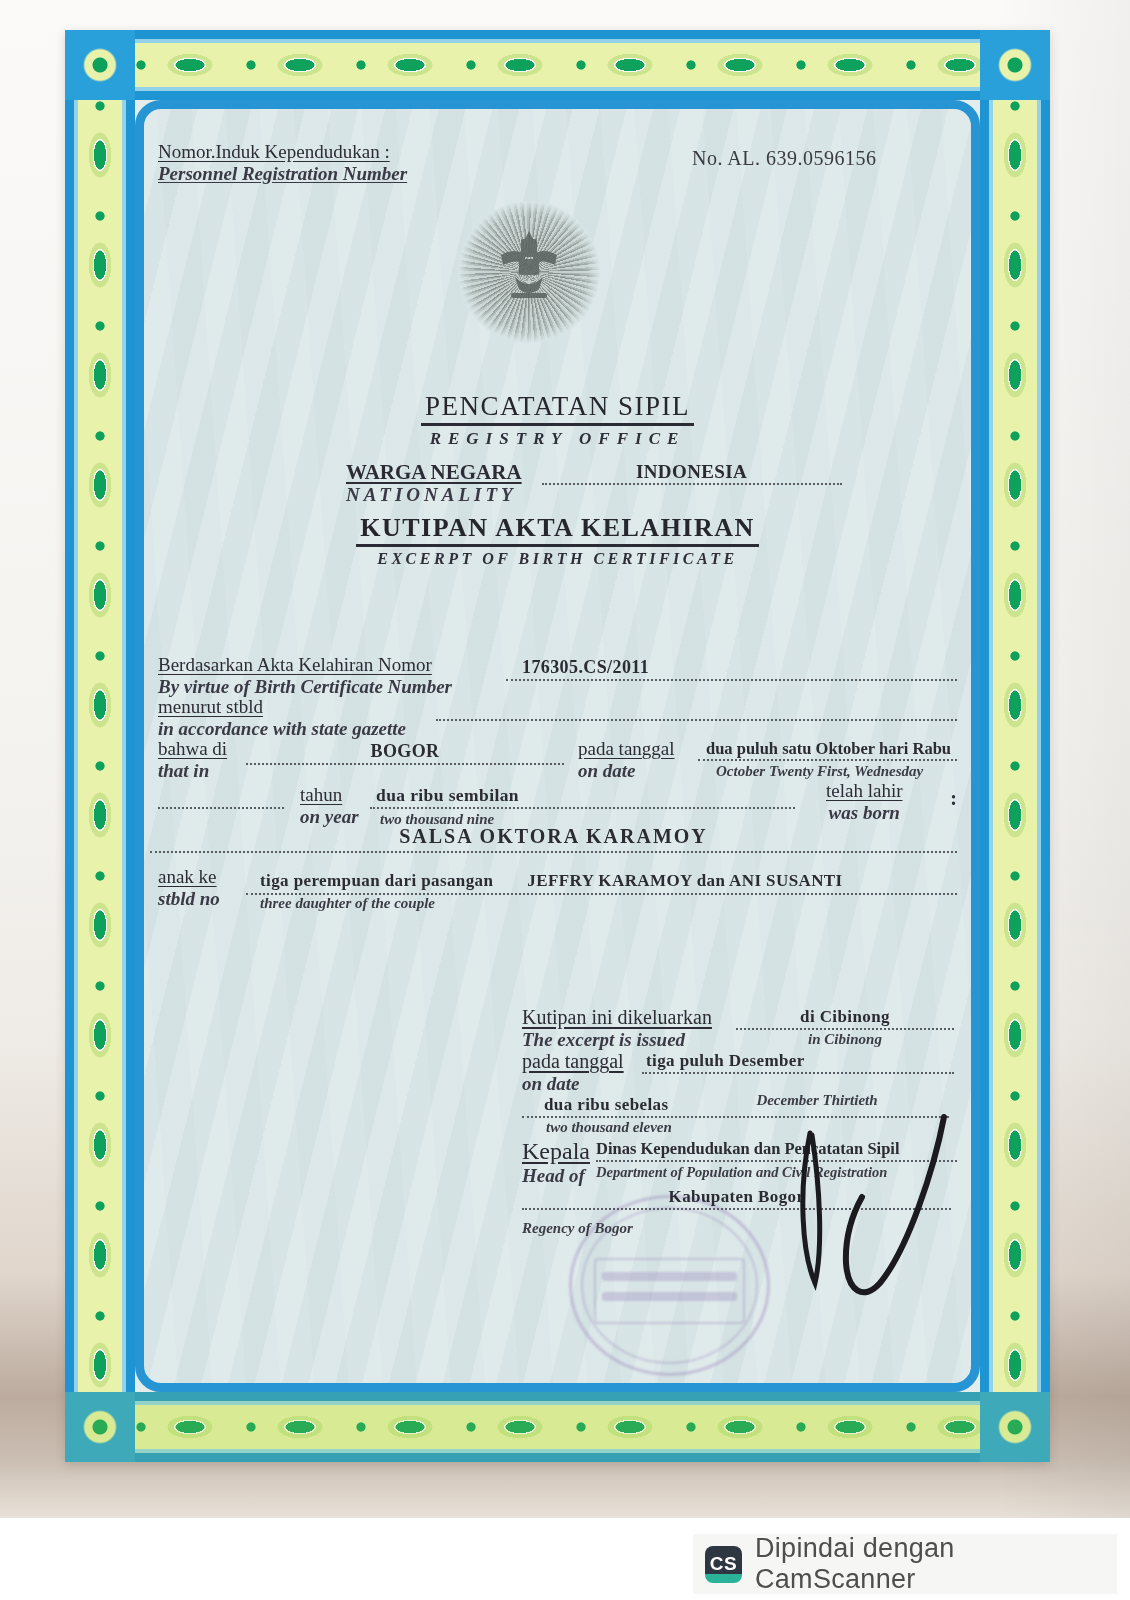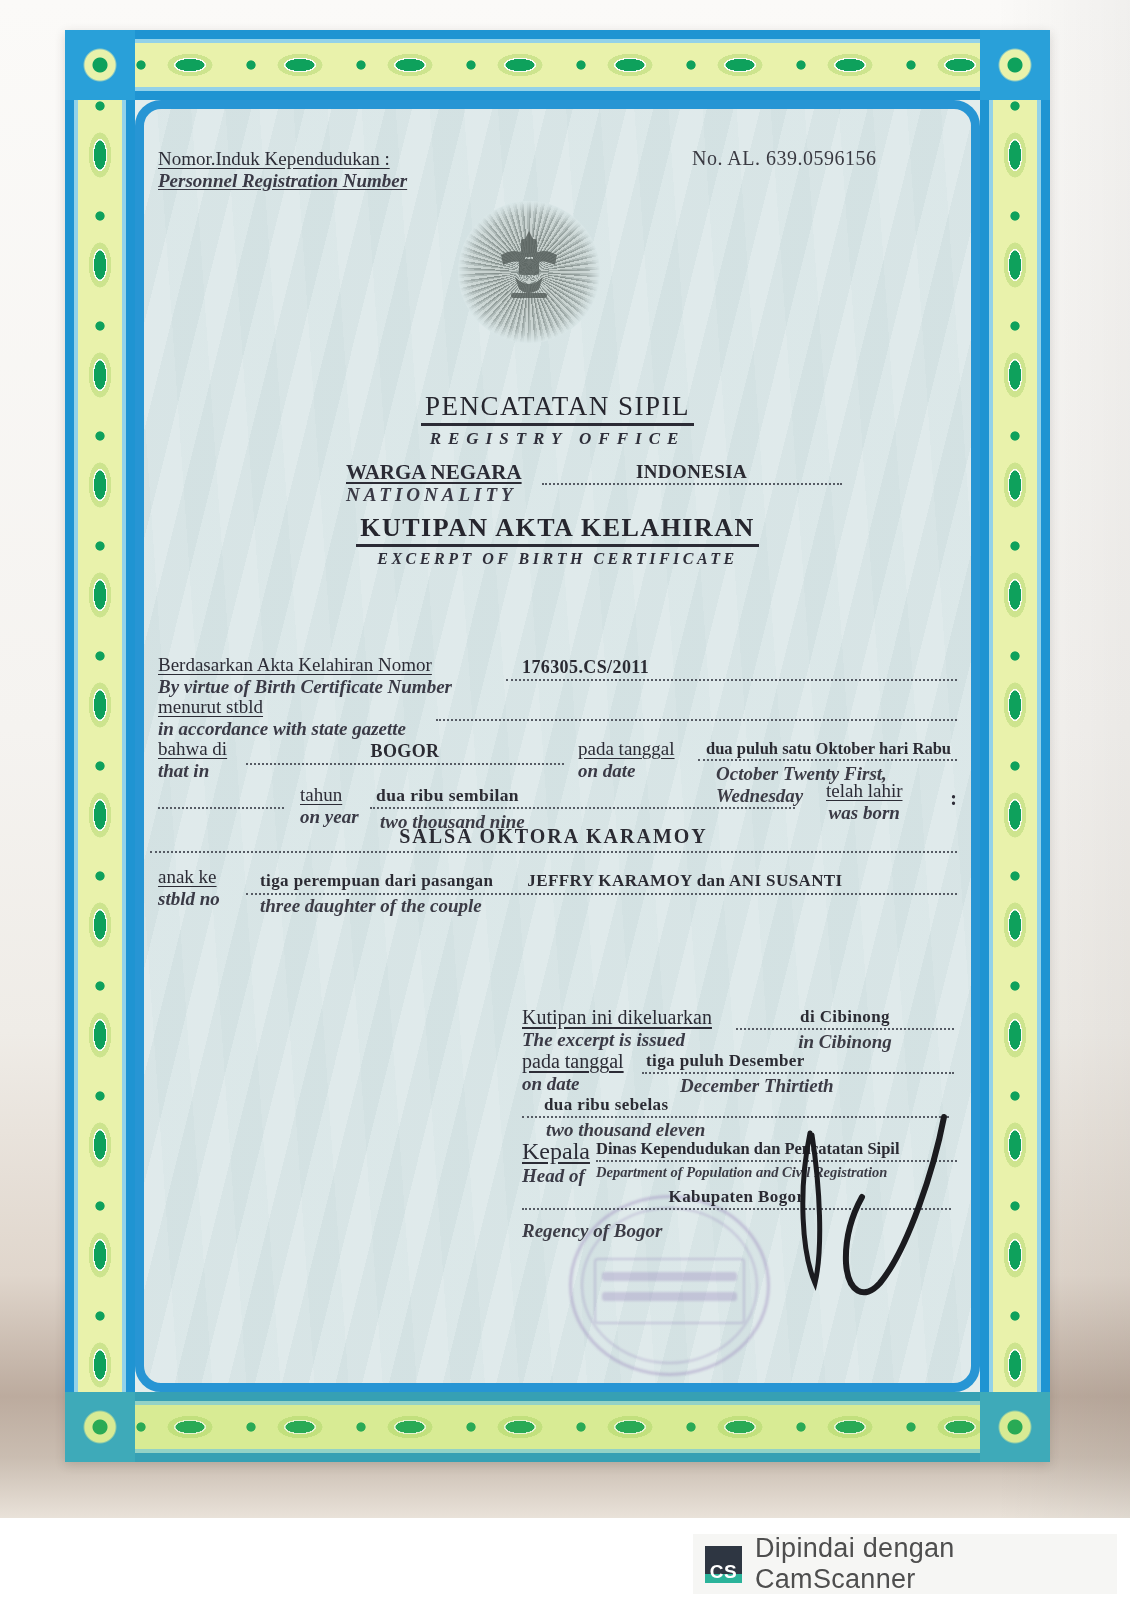--- a/index.html
+++ b/index.html
@@ -66,21 +66,21 @@
     border:9px solid #2795d4;
     border-radius:26px;
   }
   .content{position:absolute;inset:0;}
   
   .bl{display:inline-block;vertical-align:top;line-height:1.08;}
   .bl .l1{display:block;font-size:19px;color:#2c2c36;text-decoration:underline;text-underline-offset:3px;}
   .bl .l2{display:block;font-style:italic;font-weight:600;font-size:19px;color:#3a3a46;margin-top:1px;}
   .bl.u2 .l2{text-decoration:underline;text-underline-offset:2px;}
   .val{font-weight:700;color:#2b2b33;font-size:18px;letter-spacing:.4px;}
-  .vsub{font-style:italic;font-weight:600;font-size:19px;color:#3c3c46;}
+  .vsub{font-style:italic;font-weight:600;font-size:15px;color:#3c3c46;}
   .dotline{border-bottom:2px dotted #565b64;}
   .abs{position:absolute;}
   
   .h1{display:inline-block;font-weight:400;font-size:27px;letter-spacing:1.5px;color:#26262e;border-bottom:3px solid #2b2b35;padding:0 4px 1px;}
   .h1sub{font-style:italic;font-weight:700;font-size:17px;letter-spacing:7px;color:#2f2f3a;margin-top:3px;}
   .h2{display:inline-block;font-weight:700;font-size:26px;letter-spacing:1.5px;color:#26262e;border-bottom:3px solid #2b2b35;padding:0 4px 1px;}
   .h2sub{font-style:italic;font-weight:700;font-size:16px;letter-spacing:3.5px;color:#2f2f3a;margin-top:3px;}
   
   .emblem{
     position:absolute;left:314px;top:92px;width:142px;height:142px;border-radius:50%;
@@ -97,23 +97,23 @@
   .stamp .tl1,.stamp .tl2{position:absolute;left:30px;right:30px;height:9px;background:rgba(143,118,181,.30);border-radius:3px;}
   .stamp .tl1{top:74px}.stamp .tl2{top:94px}
   .sig{position:absolute;z-index:3;}
   
   .cs-footer{
     position:absolute;left:693px;top:1534px;width:424px;height:60px;
     background:#f6f6f4;display:flex;align-items:center;gap:13px;padding-left:12px;box-sizing:border-box;
     font-family:"Liberation Sans", sans-serif;
   }
   .cs-icon{
-    width:37px;height:37px;border-radius:0;flex:0 0 auto;
+    width:37px;height:37px;border-radius:8px;flex:0 0 auto;
     background:linear-gradient(180deg,#2e3642 0 76%,#2bb39a 76%);
-    color:#fff;font-weight:700;font-size:19px;display:flex;align-items:flex-end;justify-content:center;
+    color:#fff;font-weight:700;font-size:19px;display:flex;align-items:center;justify-content:center;
     letter-spacing:.5px;
   }
   .cs-text{font-size:27px;color:#4e4e4e;letter-spacing:.3px;}
 </style>
 </head>
 <body>
 
 <div class="scan">
   <div class="cert">
     <div class="band band-h band-t"></div>
@@ -121,21 +121,21 @@
     <div class="band band-v band-l"></div>
     <div class="band band-v band-r"></div>
     <div class="corner c-tl"></div>
     <div class="corner c-tr"></div>
     <div class="corner c-bl"></div>
     <div class="corner c-br"></div>
 
     <div class="paper">
       <div class="content">
 
-        <div class="abs bl u2" style="left:14px;top:40px;">
+        <div class="abs bl u2" style="left:14px;top:33px;">
           <span class="l1">Nomor.Induk Kependudukan :</span>
           <span class="l2">Personnel Registration Number</span>
         </div>
         <div class="abs" style="left:548px;top:38px;font-size:20px;color:#3a3a42;letter-spacing:.5px;">No. AL. 639.0596156</div>
 
         <div class="emblem">
           <svg width="60" height="78" viewBox="0 0 60 78">
             <g fill="#59625f">
               <polygon points="30,2 34,10 26,10"></polygon>
               <rect x="22" y="10" width="16" height="18" rx="2"></rect>
@@ -257,21 +257,21 @@
             </span>
           </div>
 
           <div class="abs" style="left:0;top:44px;z-index:2;">
             <span class="bl">
               <span class="l1" style="font-size:20px;">pada tanggal</span>
               <span class="l2">on date</span>
             </span>
             <span class="abs" style="left:120px;width:312px;top:0;">
               <span class="dotline val" style="display:block;font-size:17px;height:21px;padding-left:4px;">tiga puluh Desember</span>
-              <span class="vsub" style="display:block;padding-left:38px;margin-top:1px;">December Thirtieth</span>
+              <span class="vsub" style="display:block;padding-left:38px;margin-top:18px;text-align:center;">December Thirtieth</span>
             </span>
           </div>
 
           <div class="abs" style="left:0;top:88px;right:0;z-index:2;">
             <span class="dotline val" style="display:block;font-size:17px;height:21px;padding-left:22px;margin-right:8px;">dua ribu sebelas</span>
             <span class="vsub" style="display:block;padding-left:24px;margin-top:1px;">two thousand eleven</span>
           </div>
 
           <div class="abs" style="left:0;top:132px;right:0;z-index:2;">
             <span class="bl">

